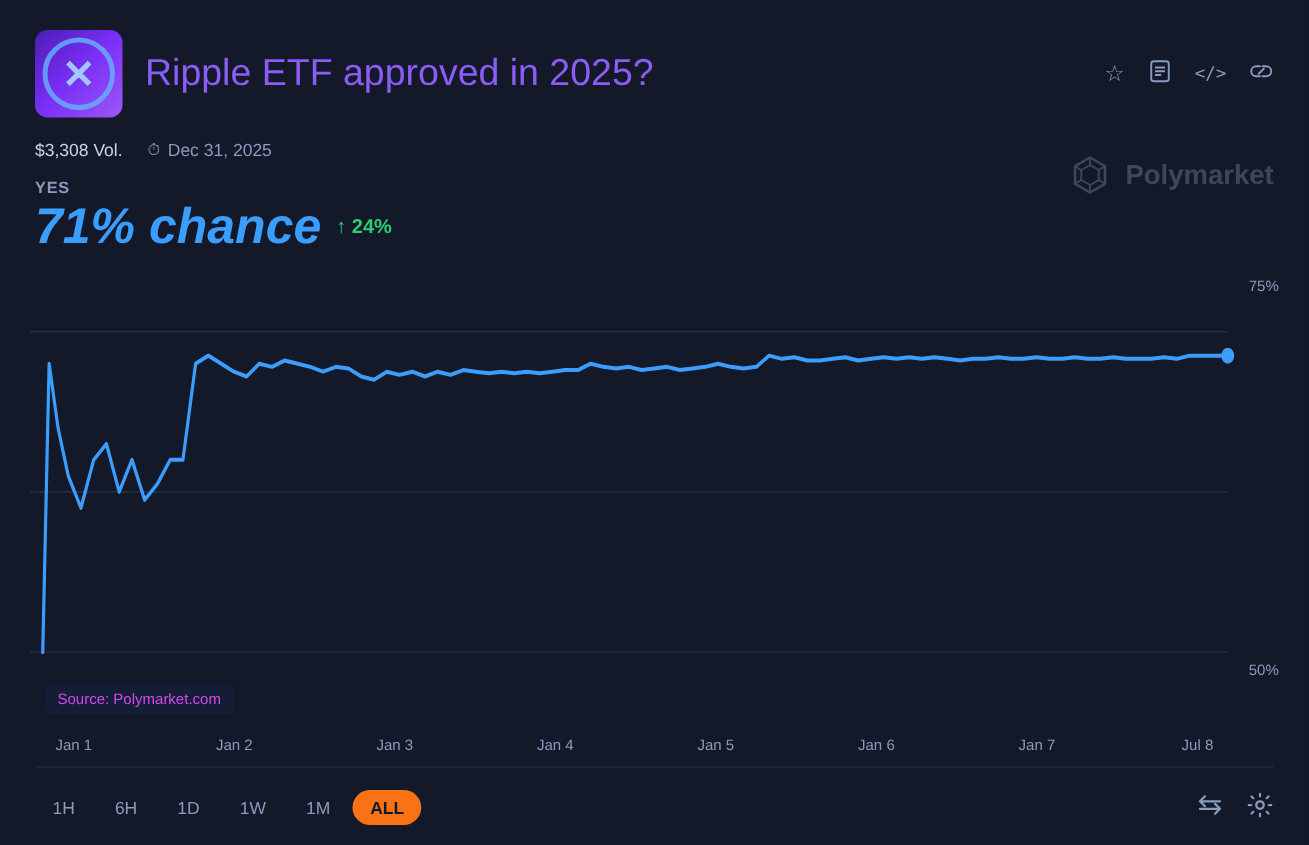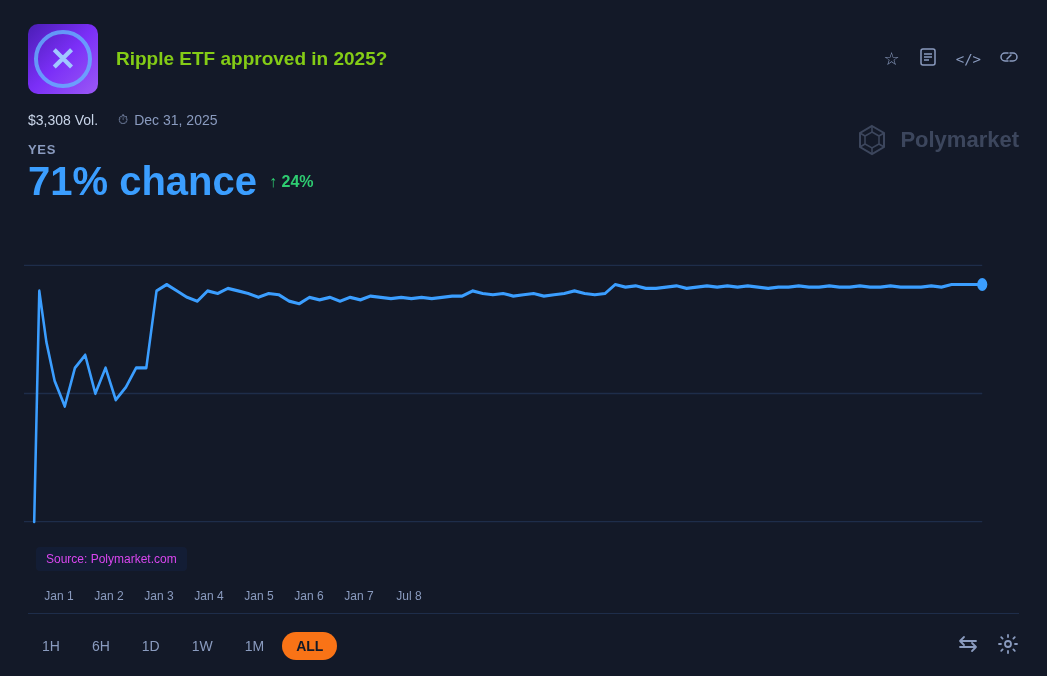--- a/index.html
+++ b/index.html
@@ -57,23 +57,23 @@
 
     .logo-x {
       font-size: 32px;
       font-weight: 900;
       color: #a0c8ff;
       z-index: 1;
       line-height: 1;
     }
 
     .title {
-      font-size: 19px;
-      font-weight: 700;
-      color: #84cc16;
+      font-size: 30px;
+      font-weight: 400;
+      color: #8b5cf6;
       flex: 1;
     }
 
     .header-actions {
       display: flex;
       align-items: center;
       gap: 18px;
     }
 
     .header-icon {
@@ -125,20 +125,21 @@
     .chance-row {
       display: flex;
       align-items: center;
       gap: 12px;
     }
 
     .chance-value {
       font-size: 40px;
       font-weight: 700;
       color: #3b9eff;
+      font-style: italic;
     }
 
     .change-badge {
       font-size: 16px;
       font-weight: 600;
       color: #2ecc71;
       display: flex;
       align-items: center;
       gap: 2px;
     }
@@ -198,20 +199,21 @@
 
     .y-label {
       font-size: 12px;
       color: #8a9bbf;
       text-align: right;
     }
 
     
     .x-axis {
       display: flex;
+      justify-content: space-between;
       padding: 6px 0 0 10px;
       position: absolute;
       bottom: 0;
       left: 0;
       right: 40px;
     }
 
     .x-label {
       font-size: 12px;
       color: #8a9bbf;
@@ -435,20 +437,25 @@
             900,57
             910,55
             920,55
             930,55
             940,55
           "></polyline>
 
         <circle cx="940" cy="55" r="5" fill="#3b9eff"></circle>
       </svg>
 
+      <div class="y-labels">
+        <span class="y-label">75%</span>
+        <span class="y-label"></span>
+        <span class="y-label">50%</span>
+      </div>
 
       <div class="x-axis">
         <span class="x-label">Jan 1</span>
         <span class="x-label">Jan 2</span>
         <span class="x-label">Jan 3</span>
         <span class="x-label">Jan 4</span>
         <span class="x-label">Jan 5</span>
         <span class="x-label">Jan 6</span>
         <span class="x-label">Jan 7</span>
         <span class="x-label">Jul 8</span>

